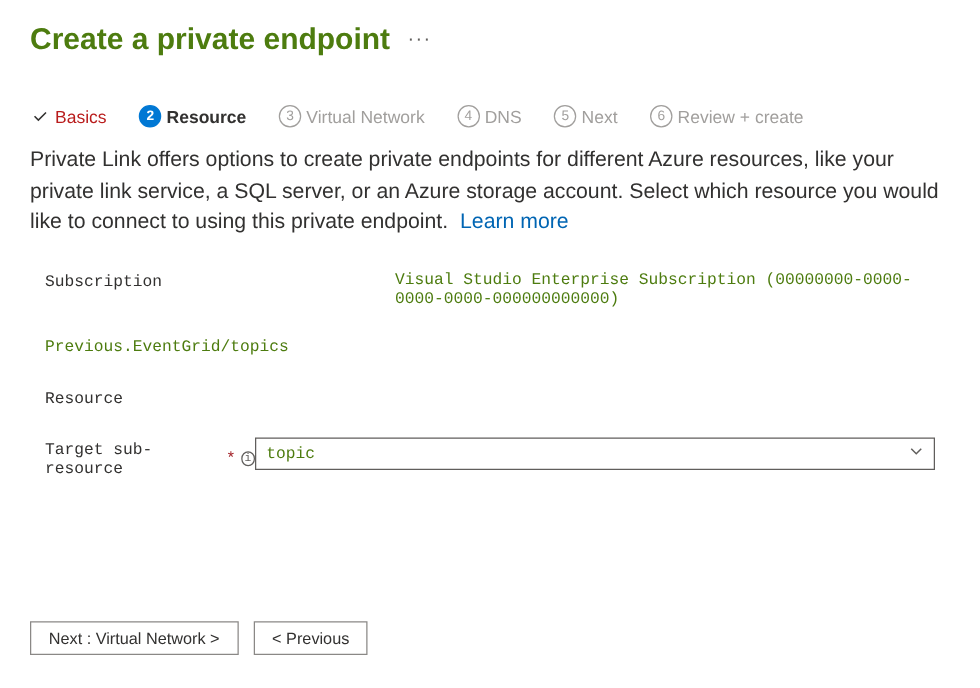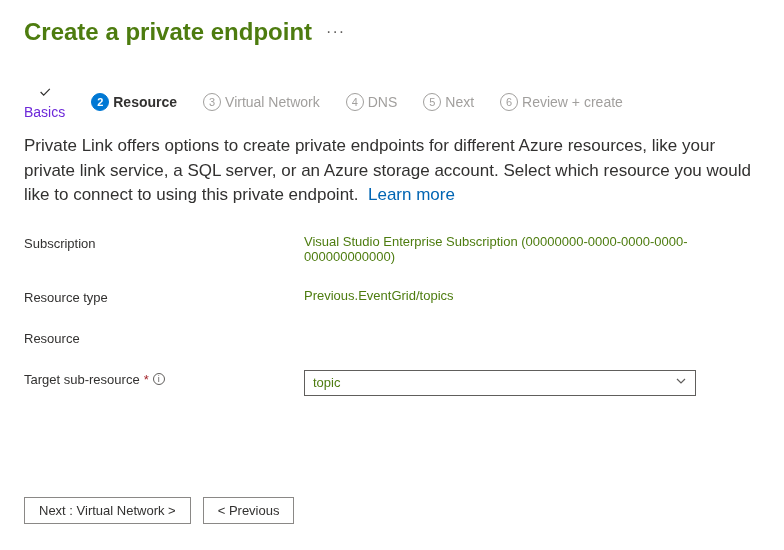--- a/index.html
+++ b/index.html
@@ -50,21 +50,21 @@
     width: 18px;
     height: 18px;
     border-radius: 50%;
     border: 1px solid #a19f9d;
     display: inline-flex;
     align-items: center;
     justify-content: center;
     font-size: 11px;
     color: #a19f9d;
   }
-  .tab.completed { color: #6d28d9; flex-direction: column; }
+  .tab.completed { color: #b91c1c; }
   .tab.completed .check {
     width: 16px;
     height: 16px;
     display: inline-flex;
     align-items: center;
     justify-content: center;
   }
   .tab.active { color: #323130; font-weight: 600; }
   .tab.active .circle {
     background: #0078d4;
@@ -76,21 +76,22 @@
     padding: 6px 24px 4px 24px;
     font-size: 17px;
     color: #323130;
     line-height: 1.45;
   }
   .desc a {
     color: #0065b3;
     text-decoration: none;
   }
   .form {
-    padding: 10px 24px;
+    padding: 10px 36px;
+    font-family: Liberation Mono, monospace;
   }
   .row {
     display: flex;
     align-items: flex-start;
     padding: 12px 0;
   }
   .label-col {
     width: 280px;
     font-size: 13px;
     color: #323130;
@@ -111,21 +112,21 @@
     font-size: 9px;
     color: #605e5c;
     cursor: pointer;
   }
   .value-col {
     flex: 1;
     font-size: 13px;
     color: #4d7c0f;
   }
   .select-box {
-    width: 392px;
+    width: 544px;
     border: 1px solid #605e5c;
     padding: 4px 8px;
     font-size: 13px;
     display: flex;
     justify-content: space-between;
     align-items: center;
     background: #fff;
     cursor: pointer;
     height: 26px;
   }
@@ -190,21 +191,20 @@
   <span>Private Link offers options to create private endpoints for different Azure resources, like your private link service, a SQL server, or an Azure storage account. Select which resource you would like to connect to using this private endpoint.</span>&nbsp;
   <a href="#">Learn more</a>
 </div>
 
 <div class="form">
   <div class="row">
     <div class="label-col">Subscription</div>
     <div class="value-col">Visual Studio Enterprise Subscription (00000000-0000-0000-0000-000000000000)</div>
   </div>
   <div class="row">
-    <div class="label-col">Resource type</div>
     <div class="value-col">Previous.EventGrid/topics</div>
   </div>
   <div class="row">
     <div class="label-col">Resource</div>
   </div>
   <div class="row">
     <div class="label-col">
       <span>Target sub-resource</span>
       <span class="required">*</span>
       <span class="info-icon">i</span>

